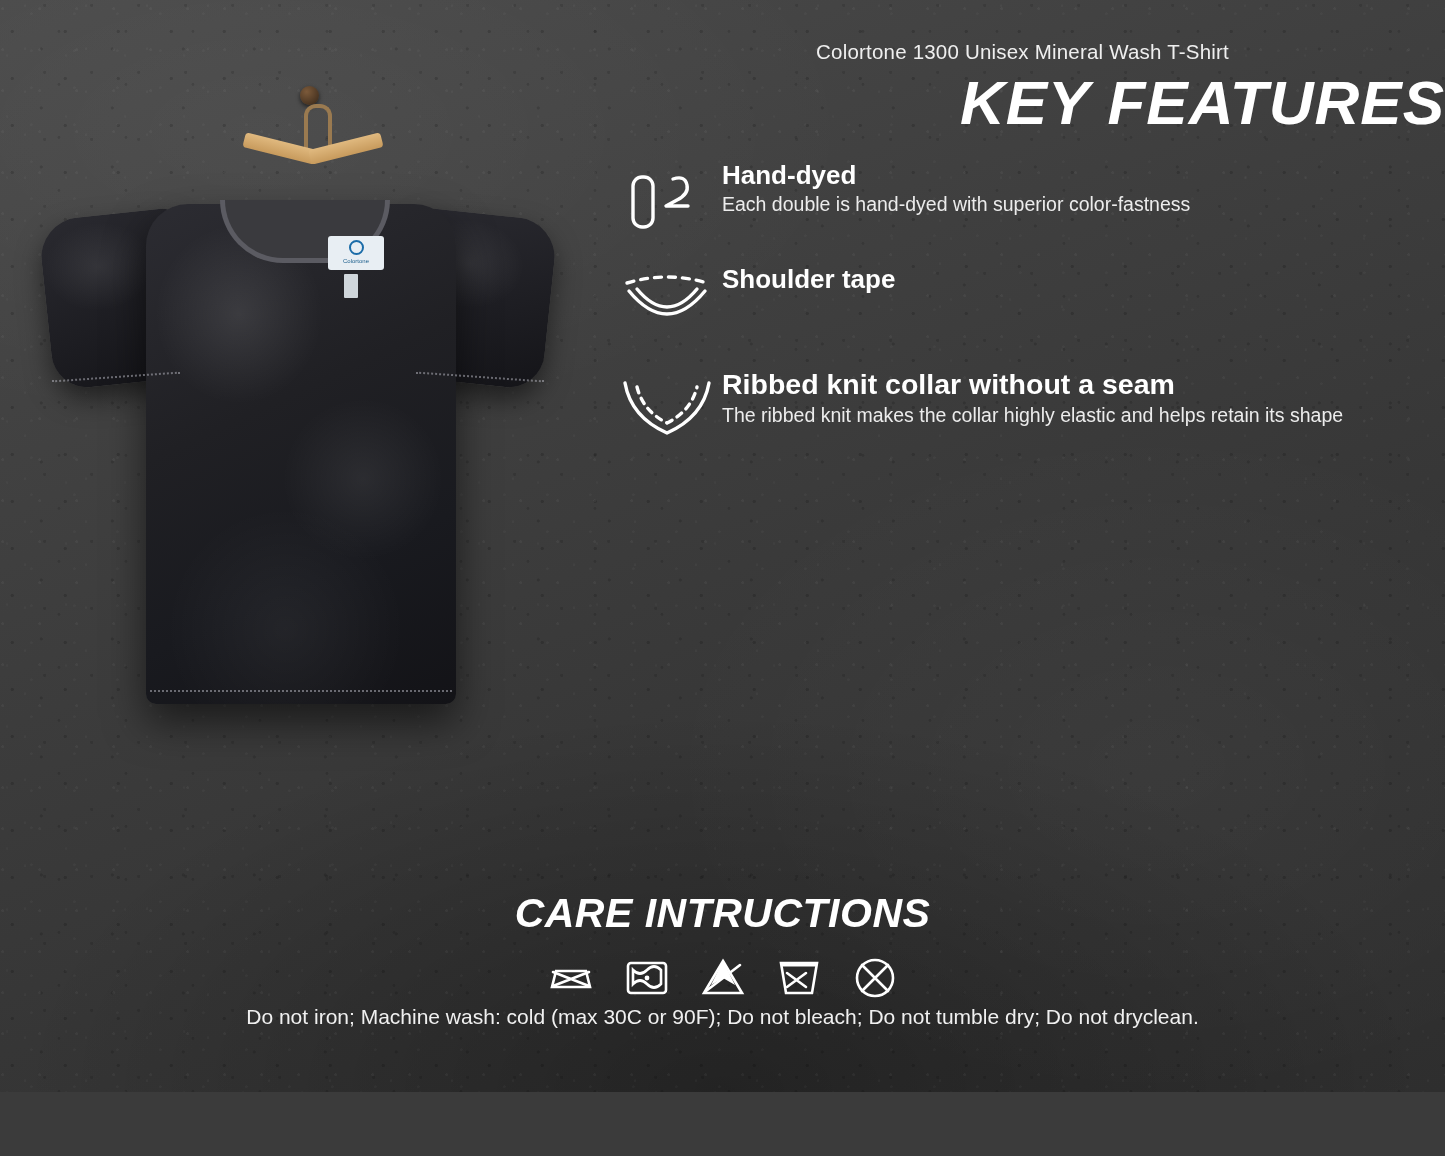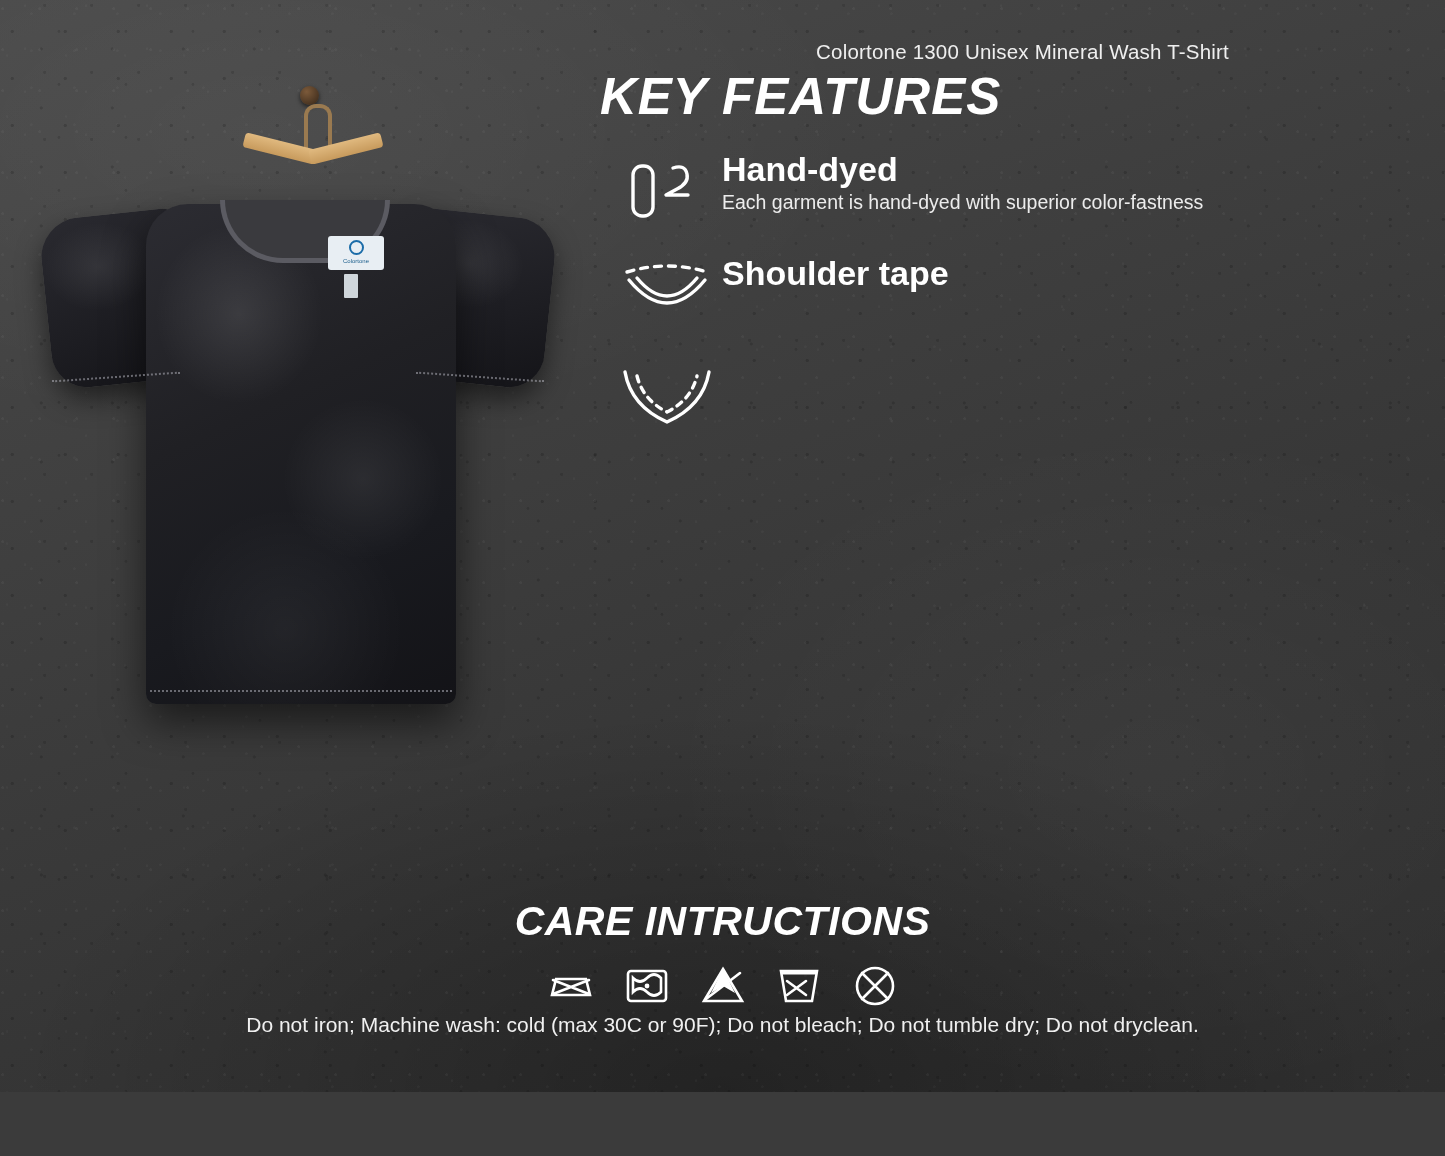--- a/index.html
+++ b/index.html
@@ -188,23 +188,23 @@
   }
   .subtitle {
     margin: 40px 0 0 0;
     text-align: center;
     color: #efefef;
     font-size: 20.5px;
     letter-spacing: 0.2px;
   }
   .headline {
     margin: 6px 0 0 0;
-    text-align: left;
+    text-align: right;
     color: #ffffff;
-    font-size: 51px;
+    font-size: 62px;
     font-weight: bold;
     font-style: italic;
     letter-spacing: 1px;
     line-height: 1.05;
   }
   .feature-list {
     margin: 26px 0 0 0;
     padding: 0;
     list-style: none;
   }
@@ -219,42 +219,42 @@
     height: 74px;
     display: flex;
     align-items: center;
     justify-content: center;
     margin-top: 4px;
   }
   .feature .text { flex: 1; padding-right: 16px; }
   .feature h3 {
     margin: 0 0 2px 0;
     color: #ffffff;
-    font-size: 34px;
+    font-size: 26px;
     font-weight: bold;
     line-height: 1.12;
   }
   .feature p {
     margin: 0;
     color: #ececec;
     font-size: 19.5px;
     line-height: 1.28;
   }
   .feature.f-collar h3 { font-size: 28.5px; }
 
   
   .care {
     position: absolute;
     left: 0;
     top: 890px;
     width: 1445px;
     text-align: center;
   }
   .care-title {
-    margin: 8px;
+    margin: 0;
     color: #ffffff;
     font-size: 41px;
     font-weight: bold;
     font-style: italic;
     letter-spacing: 0.5px;
   }
   .care-icons {
     margin: 16px auto 0;
     display: flex;
     justify-content: center;
@@ -307,21 +307,21 @@
 
       <li class="feature f-hand">
         <div class="icon">
           <svg width="86" height="70" viewBox="0 0 86 70" fill="none" stroke="#ffffff" stroke-width="3.4" stroke-linecap="round" stroke-linejoin="round">
             <rect x="9" y="10" width="20" height="50" rx="9"></rect>
             <path d="M49 12 q12 -4 14 6 q2 9 -10 15 l-11 6 h22"></path>
           </svg>
         </div>
         <div class="text">
           <h3>Hand-dyed</h3>
-          <p>Each garment is hand-dyed with superior color-fastness</p>
+          <p>Each double is hand-dyed with superior color-fastness</p>
         </div>
       </li>
 
       <li class="feature f-tape">
         <div class="icon">
           <svg width="100" height="62" viewBox="0 0 100 62" fill="none" stroke="#ffffff" stroke-width="3.4" stroke-linecap="round">
             <path d="M10 8 Q50 -4 90 8" stroke-dasharray="7 7"></path>
             <path d="M12 16 Q50 62 88 16"></path>
             <path d="M20 14 Q50 50 80 14"></path>
           </svg>
@@ -331,20 +331,24 @@
         </div>
       </li>
 
       <li class="feature f-collar">
         <div class="icon">
           <svg width="100" height="66" viewBox="0 0 100 66" fill="none" stroke="#ffffff" stroke-width="3.4" stroke-linecap="round">
             <path d="M8 6 Q14 40 50 56 Q86 40 92 6"></path>
             <path d="M20 10 Q26 34 50 46 Q74 34 80 10" stroke-dasharray="6 6"></path>
           </svg>
         </div>
+        <div class="text">
+          <h3>Ribbed knit collar without a seam</h3>
+          <p>The ribbed knit makes the collar highly elastic and helps retain its shape</p>
+        </div>
       </li>
 
 
     </ul>
   </div>
 
   <div class="care">
     <h2 class="care-title">CARE INTRUCTIONS</h2>
 
     <div class="care-icons">

